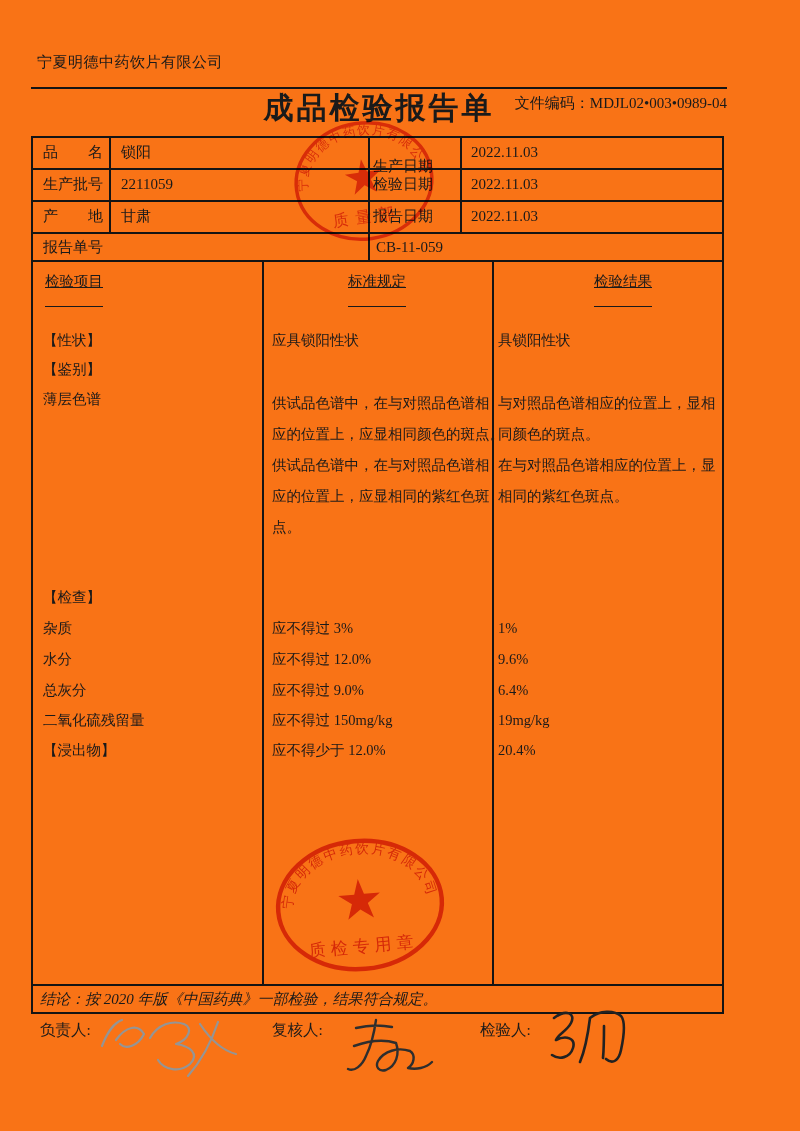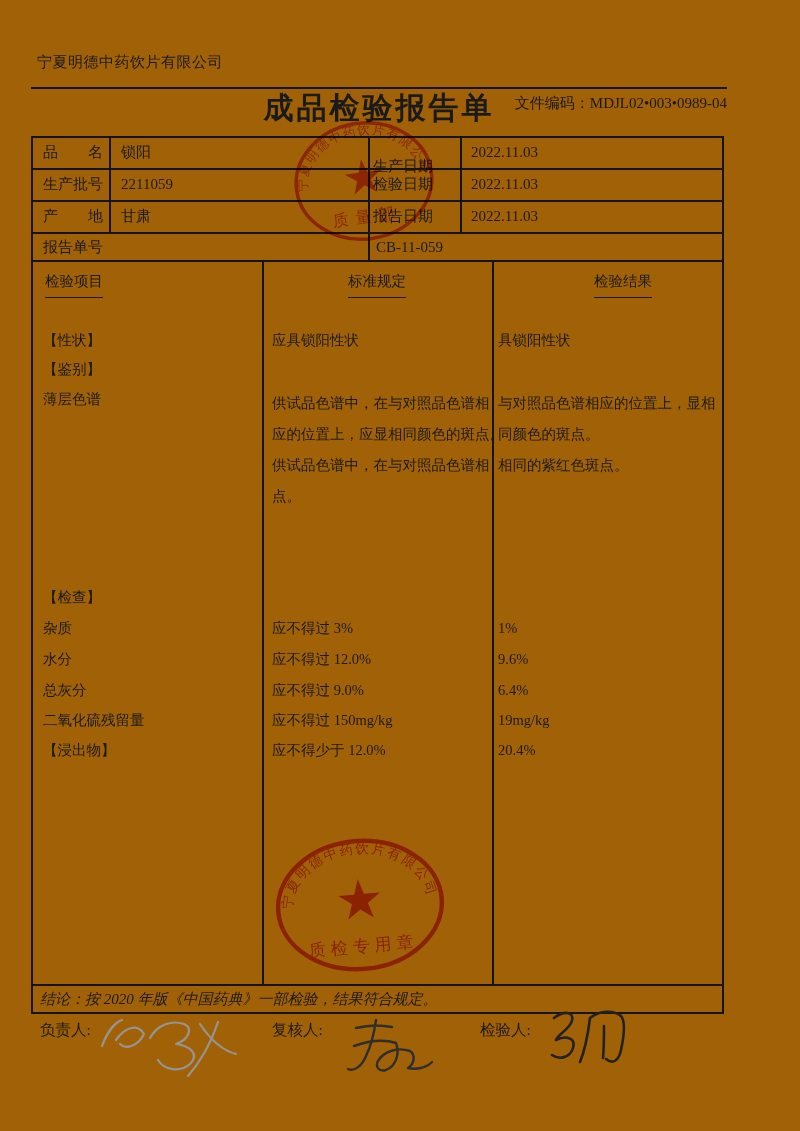--- a/index.html
+++ b/index.html
@@ -1,37 +1,37 @@
 <!DOCTYPE html>
 <html><head>
 <meta charset="utf-8">
 <style>
   html,body{margin:0;padding:0;background:#fff;}
-  .page{position:relative;width:800px;height:1131px;background:#a16207;overflow:hidden;
+  .page{position:relative;width:800px;height:1131px;background:#f97316;overflow:hidden;
         font-family:"Liberation Serif","DejaVu Serif",serif;color:#1a1a1a;}
   .abs{position:absolute;}
   .hdr-company{left:37px;top:52px;font-size:15px;line-height:20px;letter-spacing:.5px;}
   .hdr-code{right:73px;top:52px;font-size:15px;line-height:20px;margin-top:41px;}
   .hdr-rule{left:31px;top:87px;width:696px;height:2px;background:#141414;}
   .title{left:31px;top:90px;width:696px;text-align:center;font-size:30px;line-height:36px;
          font-weight:bold;letter-spacing:3px;}
   
   .info{left:31px;top:136px;width:768px;height:126px;font-size:15px;}
   .hline{position:absolute;left:0;width:693px;height:2px;background:#141414;}
   .vline{position:absolute;width:2px;background:#141414;}
   .cellt{position:absolute;line-height:22px;white-space:nowrap;}
   
   .insp{left:31px;top:262px;width:693px;height:724px;font-size:14.5px;}
   .insp .v{top:0;height:724px;}
   .r{position:absolute;left:0;width:693px;}
   .c1{position:absolute;left:12px;line-height:22px;white-space:nowrap;}
   .c2{position:absolute;left:241px;line-height:22px;white-space:nowrap;}
   .c3{position:absolute;left:467px;line-height:22px;white-space:nowrap;}
   .hc{position:absolute;line-height:22px;text-align:center;}
-  .uline{display:inline-block;border-bottom:1.5px solid #1a1a1a;padding-bottom:5px;}
+  .uline{display:inline-block;border-bottom:1.5px solid #1a1a1a;padding-bottom:14px;text-decoration:underline;}
   .ml div{line-height:31px;white-space:nowrap;}
   .mlc1{}
   
   .concl{left:31px;top:986px;width:693px;height:26px;font-size:15px;}
   .concl .txt{position:absolute;left:9px;top:2px;line-height:22px;white-space:nowrap;font-style:italic;}
   .sig-label{font-size:15.5px;line-height:20px;top:1020px;}
   .sigsvg{position:absolute;}
   .sigsvg path{fill:none;stroke-linecap:round;stroke-linejoin:round;}
   
   .stamp{position:absolute;mix-blend-mode:multiply;}
@@ -100,25 +100,27 @@
     <div class="r" style="top:96px">
       <div class="c1">【鉴别】</div>
     </div>
 
     <div class="r" style="top:126px">
       <div class="c1 mlc1">薄层色谱</div>
       <div class="c2 ml">
         <div>供试品色谱中，在与对照品色谱相</div>
         <div>应的位置上，应显相同颜色的斑点。</div>
         <div>供试品色谱中，在与对照品色谱相</div>
+        <div>应的位置上，应显相同的紫红色斑</div>
         <div>点。</div>
       </div>
       <div class="c3 ml">
         <div>与对照品色谱相应的位置上，显相</div>
         <div>同颜色的斑点。</div>
+        <div>在与对照品色谱相应的位置上，显</div>
         <div>相同的紫红色斑点。</div>
       </div>
     </div>
 
     <div class="r" style="top:324px">
       <div class="c1">【检查】</div>
     </div>
 
     <div class="r" style="top:355px">
       <div class="c1">杂质</div>

